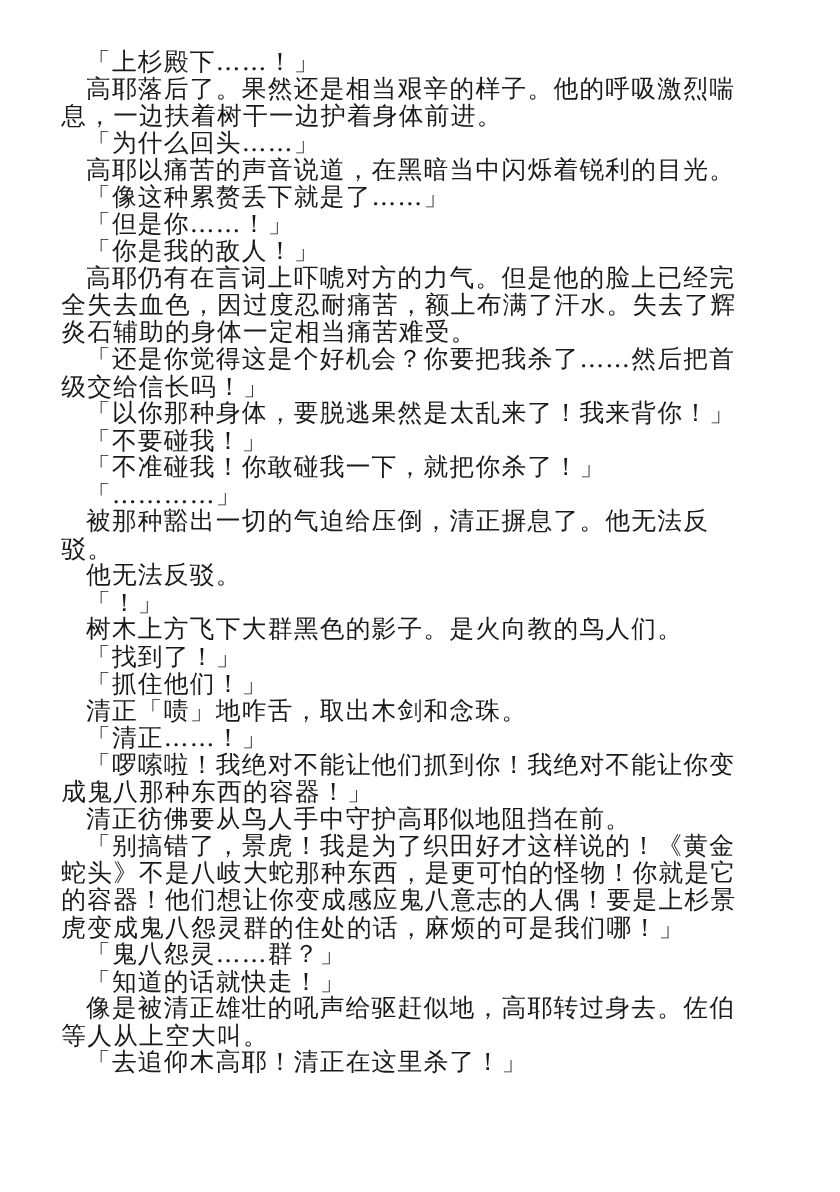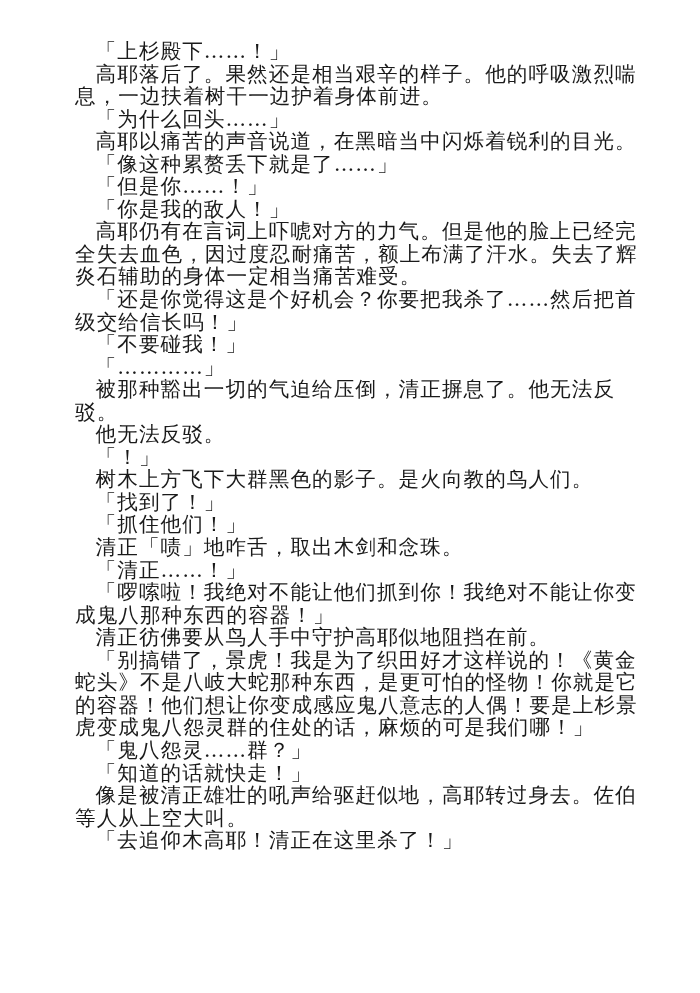--- a/index.html
+++ b/index.html
@@ -1,19 +1,19 @@
 <!DOCTYPE html>
 <html><head>
 <meta charset="utf-8">
 <style>
   html, body { margin: 0; padding: 0; background: #ffffff; }
   body { width: 700px; height: 993px; overflow: hidden; position: relative; }
   .page {
     position: absolute;
-    left: 75px;
+    left: 51px;
     top: 40px;
     width: 568px;
     font-family: "DejaVu Serif", "Liberation Serif", serif;
     font-size: 20.6px;
     line-height: 22.55px;
     color: #1a1a1a;
     letter-spacing: 1.05px;
   }
   .para { margin: 0; text-indent: 1em; white-space: normal; word-break: break-all; }
 </style>
@@ -23,21 +23,23 @@
 <div class="page">
   <p class="para">「上杉殿下……！」</p>
   <p class="para">高耶落后了。果然还是相当艰辛的样子。他的呼吸激烈喘息，一边扶着树干一边护着身体前进。</p>
   <p class="para">「为什么回头……」</p>
   <p class="para">高耶以痛苦的声音说道，在黑暗当中闪烁着锐利的目光。</p>
   <p class="para">「像这种累赘丢下就是了……」</p>
   <p class="para">「但是你……！」</p>
   <p class="para">「你是我的敌人！」</p>
   <p class="para">高耶仍有在言词上吓唬对方的力气。但是他的脸上已经完全失去血色，因过度忍耐痛苦，额上布满了汗水。失去了辉炎石辅助的身体一定相当痛苦难受。</p>
   <p class="para">「还是你觉得这是个好机会？你要把我杀了……然后把首级交给信长吗！」</p>
+  <p class="para">「以你那种身体，要脱逃果然是太乱来了！我来背你！」</p>
   <p class="para">「不要碰我！」</p>
+  <p class="para">「不准碰我！你敢碰我一下，就把你杀了！」</p>
   <p class="para">「…………」</p>
   <p class="para">被那种豁出一切的气迫给压倒，清正摒息了。他无法反驳。</p>
   <p class="para">他无法反驳。</p>
   <p class="para">「！」</p>
   <p class="para">树木上方飞下大群黑色的影子。是火向教的鸟人们。</p>
   <p class="para">「找到了！」</p>
   <p class="para">「抓住他们！」</p>
   <p class="para">清正「啧」地咋舌，取出木剑和念珠。</p>
   <p class="para">「清正……！」</p>
   <p class="para">「啰嗦啦！我绝对不能让他们抓到你！我绝对不能让你变成鬼八那种东西的容器！」</p>

